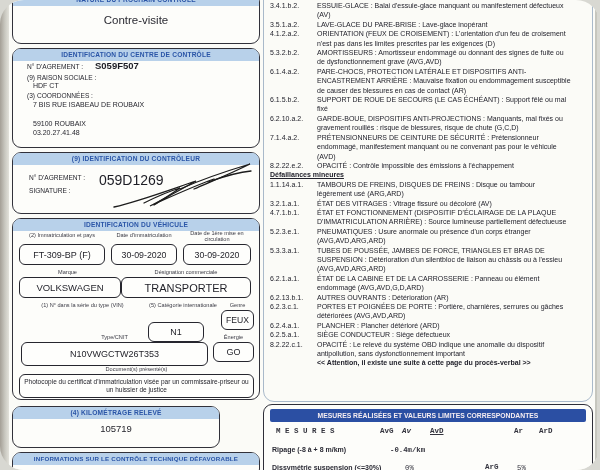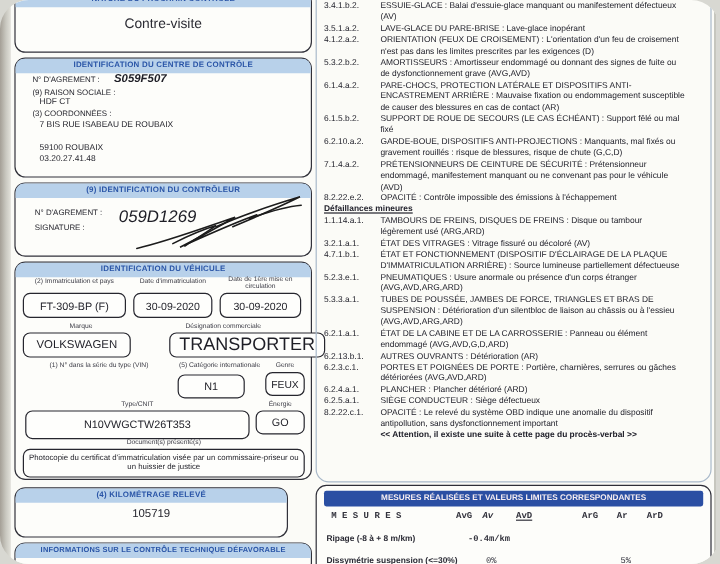--- a/index.html
+++ b/index.html
@@ -14,29 +14,29 @@
     background:linear-gradient(to right,#a49f96,#c9c8c0 55%,#e2e1da);}
   .sheet{position:absolute;left:9px;top:0;width:586px;height:470px;
     background:#fbfbf7;border-right:2px solid #c6c6be;}
 
   
   .box{position:absolute;background:#fdfdfa;border:1.6px solid #31313a;border-radius:9px;box-sizing:border-box;}
   .box-header{position:absolute;top:0;left:0;right:0;height:12px;background:#b8d1ea;color:#2a55a7;
     font-weight:bold;font-size:6.6px;line-height:12px;text-align:center;letter-spacing:.2px;
     border-radius:7px 7px 0 0;overflow:hidden;white-space:nowrap;}
   .txt{position:absolute;color:#26262e;font-size:6.6px;white-space:nowrap;}
-  .val{position:absolute;color:#1d1d25;white-space:nowrap;font-style:italic;}
+  .val{position:absolute;color:#1d1d25;white-space:nowrap;}
 
   .box-next{left:12px;top:-7px;width:248px;height:51px;}
   .box-next .nv{position:absolute;left:0;right:0;top:20px;text-align:center;font-size:11.5px;color:#2b2b33;}
 
   .box-center{left:12px;top:48px;width:248px;height:100px;}
   .box-controller{left:12px;top:152px;width:248px;height:62px;}
   .box-vehicle{left:12px;top:218px;width:248px;height:182px;}
-  .box-mileage{left:12px;top:406px;width:228px;height:42px;}
+  .box-mileage{left:12px;top:406px;width:208px;height:42px;}
   .box-mileage .mv{position:absolute;left:0;right:0;top:16px;text-align:center;font-size:9.5px;color:#26262e;}
   .box-info{left:12px;top:452px;width:248px;height:26px;}
 
   
   .vlabel{position:absolute;font-size:5.6px;color:#3a3a44;text-align:center;line-height:6.4px;}
   .vbox{position:absolute;border:1.4px solid #26262e;border-radius:6px;background:#fefefc;
     display:flex;align-items:center;justify-content:center;color:#1e1e26;box-sizing:border-box;
     white-space:nowrap;}
   .sig{position:absolute;right:4px;top:6px;}
 
@@ -54,21 +54,21 @@
   .measures-box{position:absolute;left:263px;top:404px;width:330px;height:78px;
     border:1.4px solid #2e2e38;border-radius:9px;background:#fdfdfa;box-sizing:border-box;}
   .banner{position:absolute;left:6px;right:6px;top:4px;height:13px;background:#2b4fa3;
     color:#f6edf1;font-size:6.8px;font-weight:bold;line-height:13px;text-align:center;
     border-radius:2px;white-space:nowrap;}
   .mono{font-family:"Liberation Mono","DejaVu Sans Mono",monospace;}
   .mhead{position:absolute;top:22px;left:0;right:0;height:10px;font-size:7.5px;font-weight:bold;color:#33333d;}
   .mhead span{position:absolute;white-space:nowrap;}
   .mh-label{left:12px;}
   .mc0{left:116px;} .mc1{left:138px;font-style:italic;} .mc2{left:166px;text-decoration:underline;}
-  .mc3{left:221px;} .mc4{left:250px;} .mc5{left:275px;}
+  .mc3{left:221px;margin-top:36px;} .mc4{left:250px;} .mc5{left:275px;}
   .mrow{position:absolute;left:0;right:0;height:10px;font-size:7px;color:#2a2a34;}
   .mrow .rl{position:absolute;left:8px;font-weight:bold;white-space:nowrap;}
   .mrow .rv{position:absolute;white-space:nowrap;font-size:7.3px;color:#33333d;}
   .r1{top:41px;} .r2{top:59px;}
   .rv-ripage{left:126px;font-weight:bold;} .rv-d1{left:141px;} .rv-d2{left:253px;}
 </style>
 </head>
 <body>
 
 <div class="page">
@@ -112,27 +112,27 @@
 
     <div class="vlabel" style="left:6px;top:13px;width:86px;">(2) Immatriculation et pays</div>
     <div class="vlabel" style="left:98px;top:13px;width:66px;">Date d'immatriculation</div>
     <div class="vlabel" style="left:168px;top:11px;width:72px;">Date de 1ère mise en circulation</div>
     <div class="vbox" style="left:6px;top:25px;width:86px;height:21px;font-size:9px;">FT-309-BP (F)</div>
     <div class="vbox" style="left:98px;top:25px;width:66px;height:21px;font-size:8.8px;">30-09-2020</div>
     <div class="vbox" style="left:170px;top:25px;width:68px;height:21px;font-size:8.8px;">30-09-2020</div>
 
     <div class="vlabel" style="left:6px;top:50px;width:97px;">Marque</div>
     <div class="vlabel" style="left:108px;top:50px;width:130px;">Désignation commerciale</div>
-    <div class="vbox" style="left:6px;top:58px;width:90px;height:21px;font-size:9.5px;">VOLKSWAGEN</div>
-    <div class="vbox" style="left:108px;top:58px;width:130px;height:21px;font-size:15px;margin-left:20px;">TRANSPORTER</div>
+    <div class="vbox" style="left:6px;top:58px;width:102px;height:21px;font-size:9.5px;">VOLKSWAGEN</div>
+    <div class="vbox" style="left:108px;top:58px;width:130px;height:21px;font-size:11px;">TRANSPORTER</div>
 
     <div class="vlabel" style="left:8px;top:83px;width:123px;">(1) N° dans la série du type (VIN)</div>
     <div class="vlabel" style="left:135px;top:83px;width:70px;">(5) Catégorie internationale</div>
     <div class="vlabel" style="left:208px;top:83px;width:33px;">Genre</div>
-    <div class="vbox" style="left:135px;top:93px;width:56px;height:20px;font-size:9px;">N1</div>
+    <div class="vbox" style="left:135px;top:103px;width:56px;height:20px;font-size:9px;">N1</div>
     <div class="vbox" style="left:208px;top:91px;width:33px;height:20px;font-size:8.6px;">FEUX</div>
 
     <div class="vlabel" style="left:8px;top:115px;width:187px;">Type/CNIT</div>
     <div class="vlabel" style="left:200px;top:115px;width:41px;">Énergie</div>
     <div class="vbox" style="left:8px;top:123px;width:187px;height:24px;font-size:9px;">N10VWGCTW26T353</div>
     <div class="vbox" style="left:200px;top:123px;width:41px;height:20px;font-size:9px;">GO</div>
 
     <div class="vlabel" style="left:6px;top:147px;width:235px;">Document(s) présenté(s)</div>
     <div class="vbox" style="left:6px;top:155px;width:235px;height:24px;font-size:6.5px;white-space:normal;text-align:center;line-height:8px;padding:0 4px;">Photocopie du certificat d'immatriculation visée par un commissaire-priseur ou un huissier de justice</div>
   </div>

